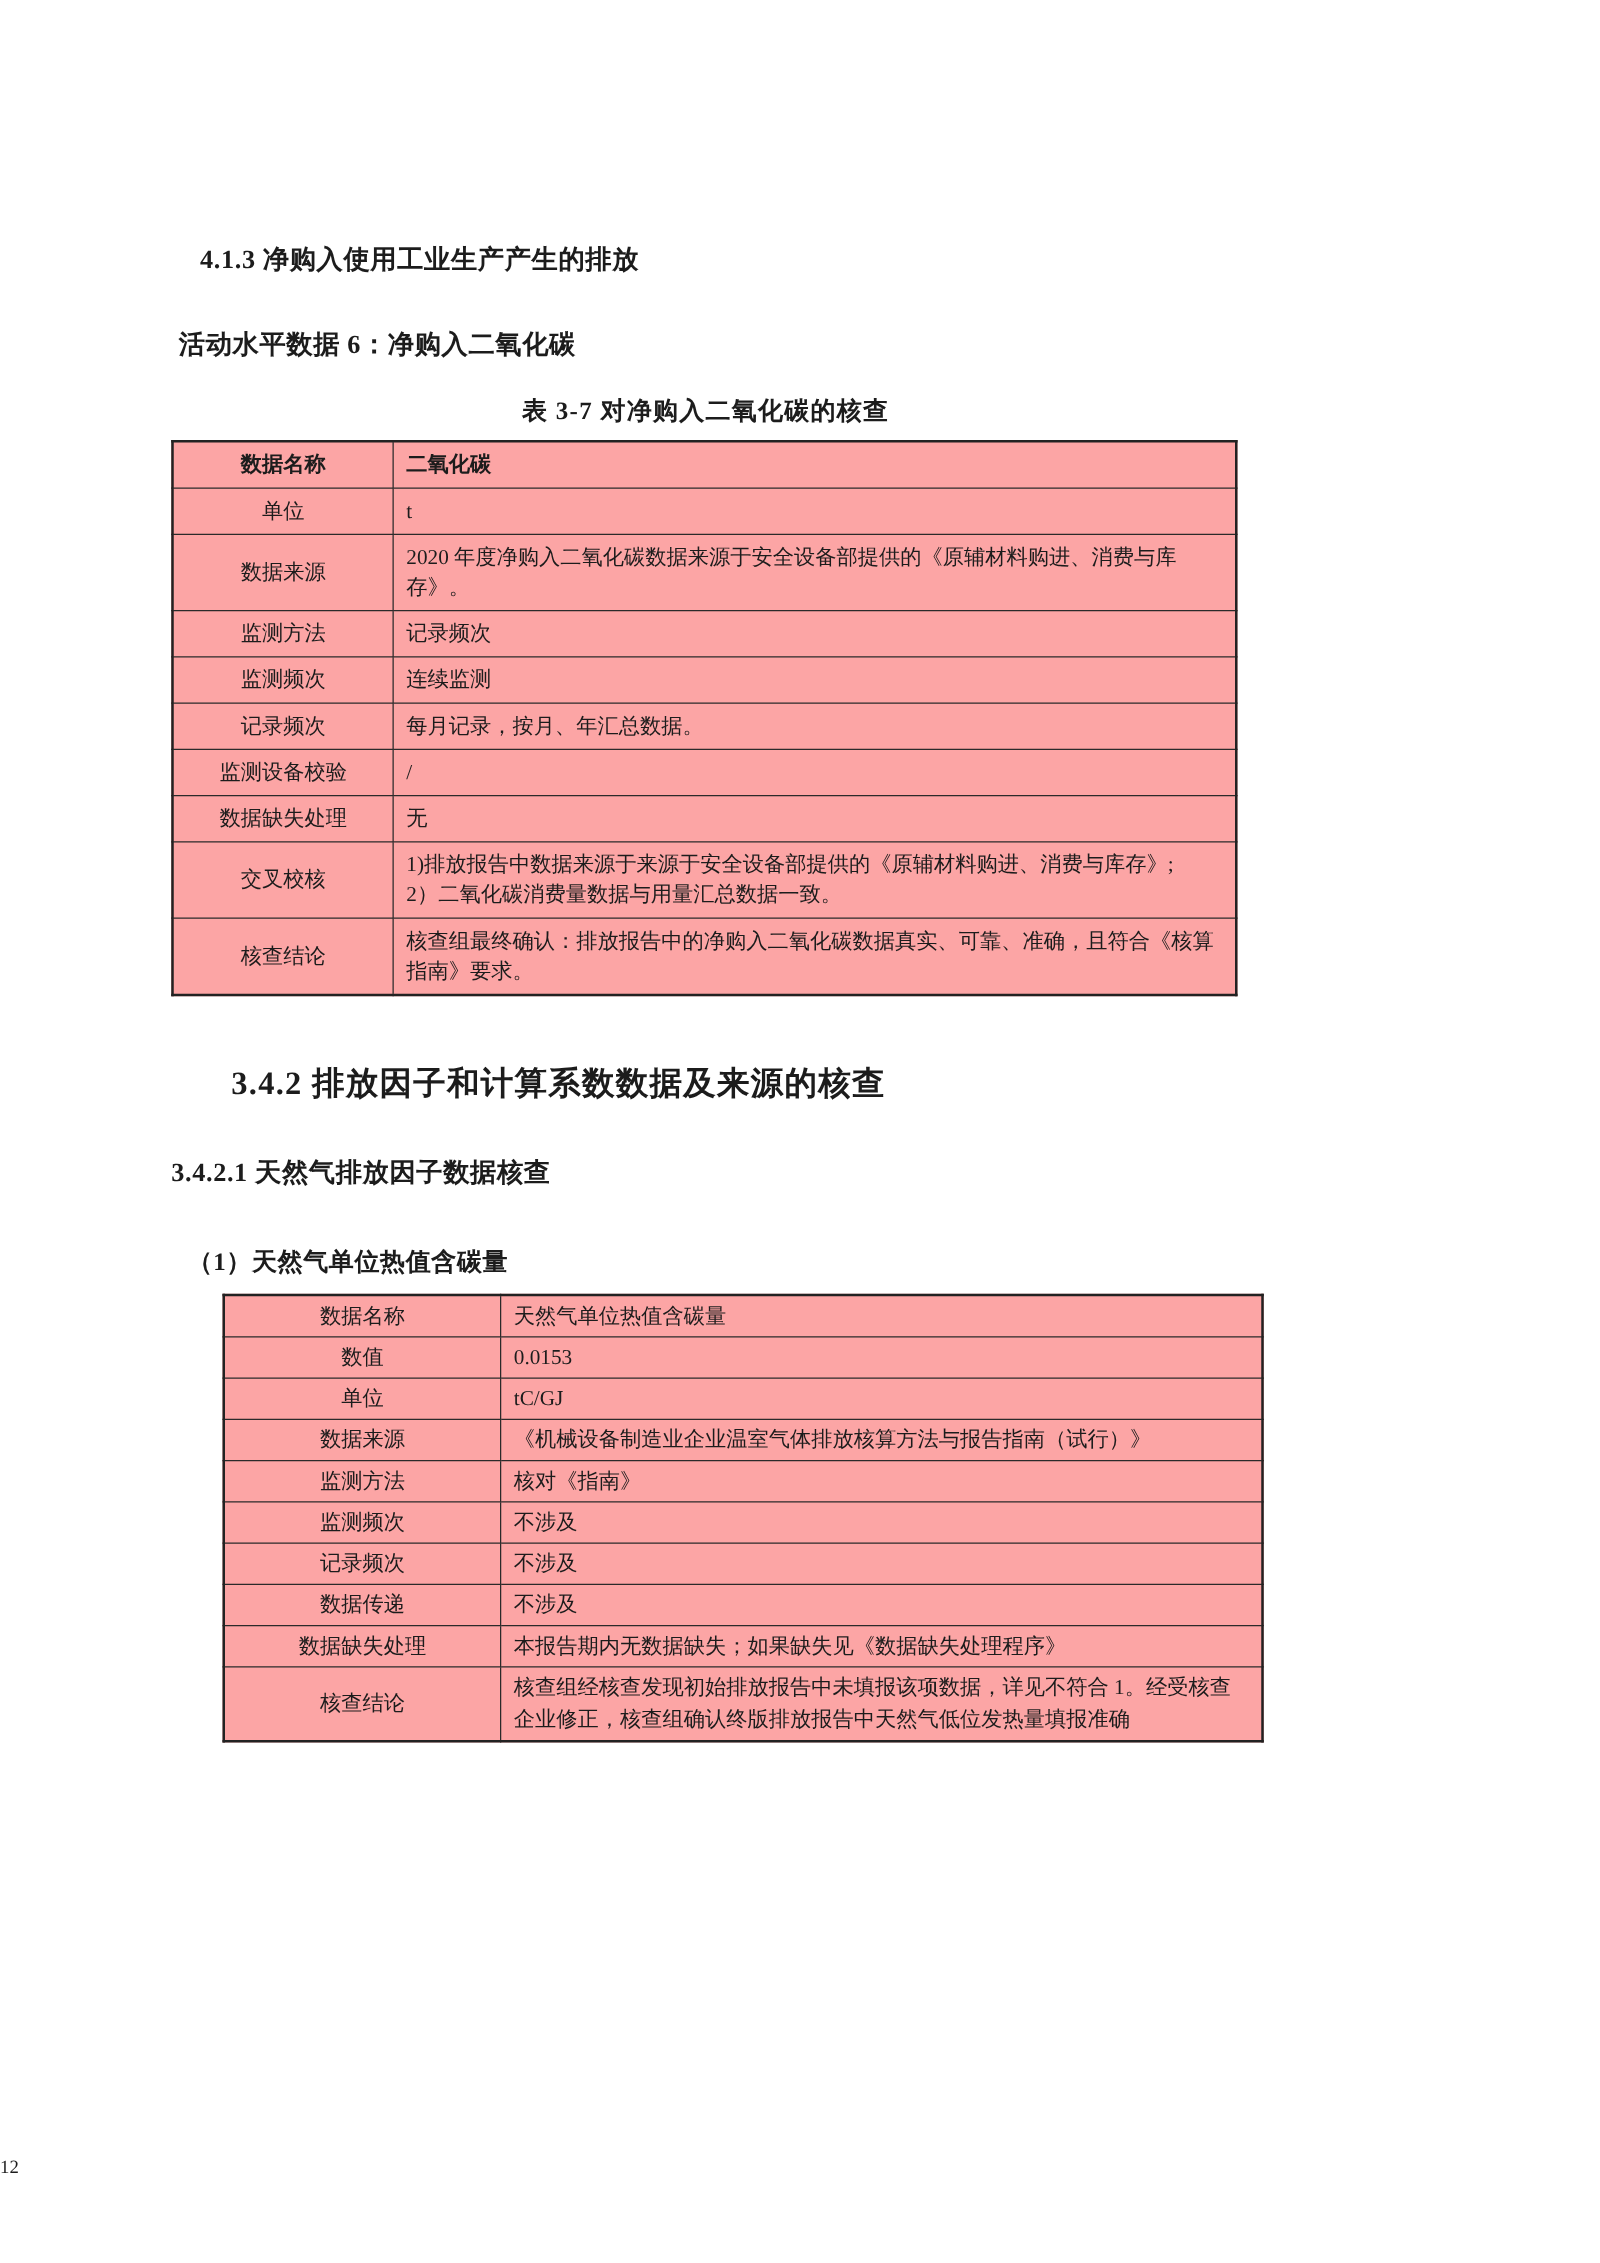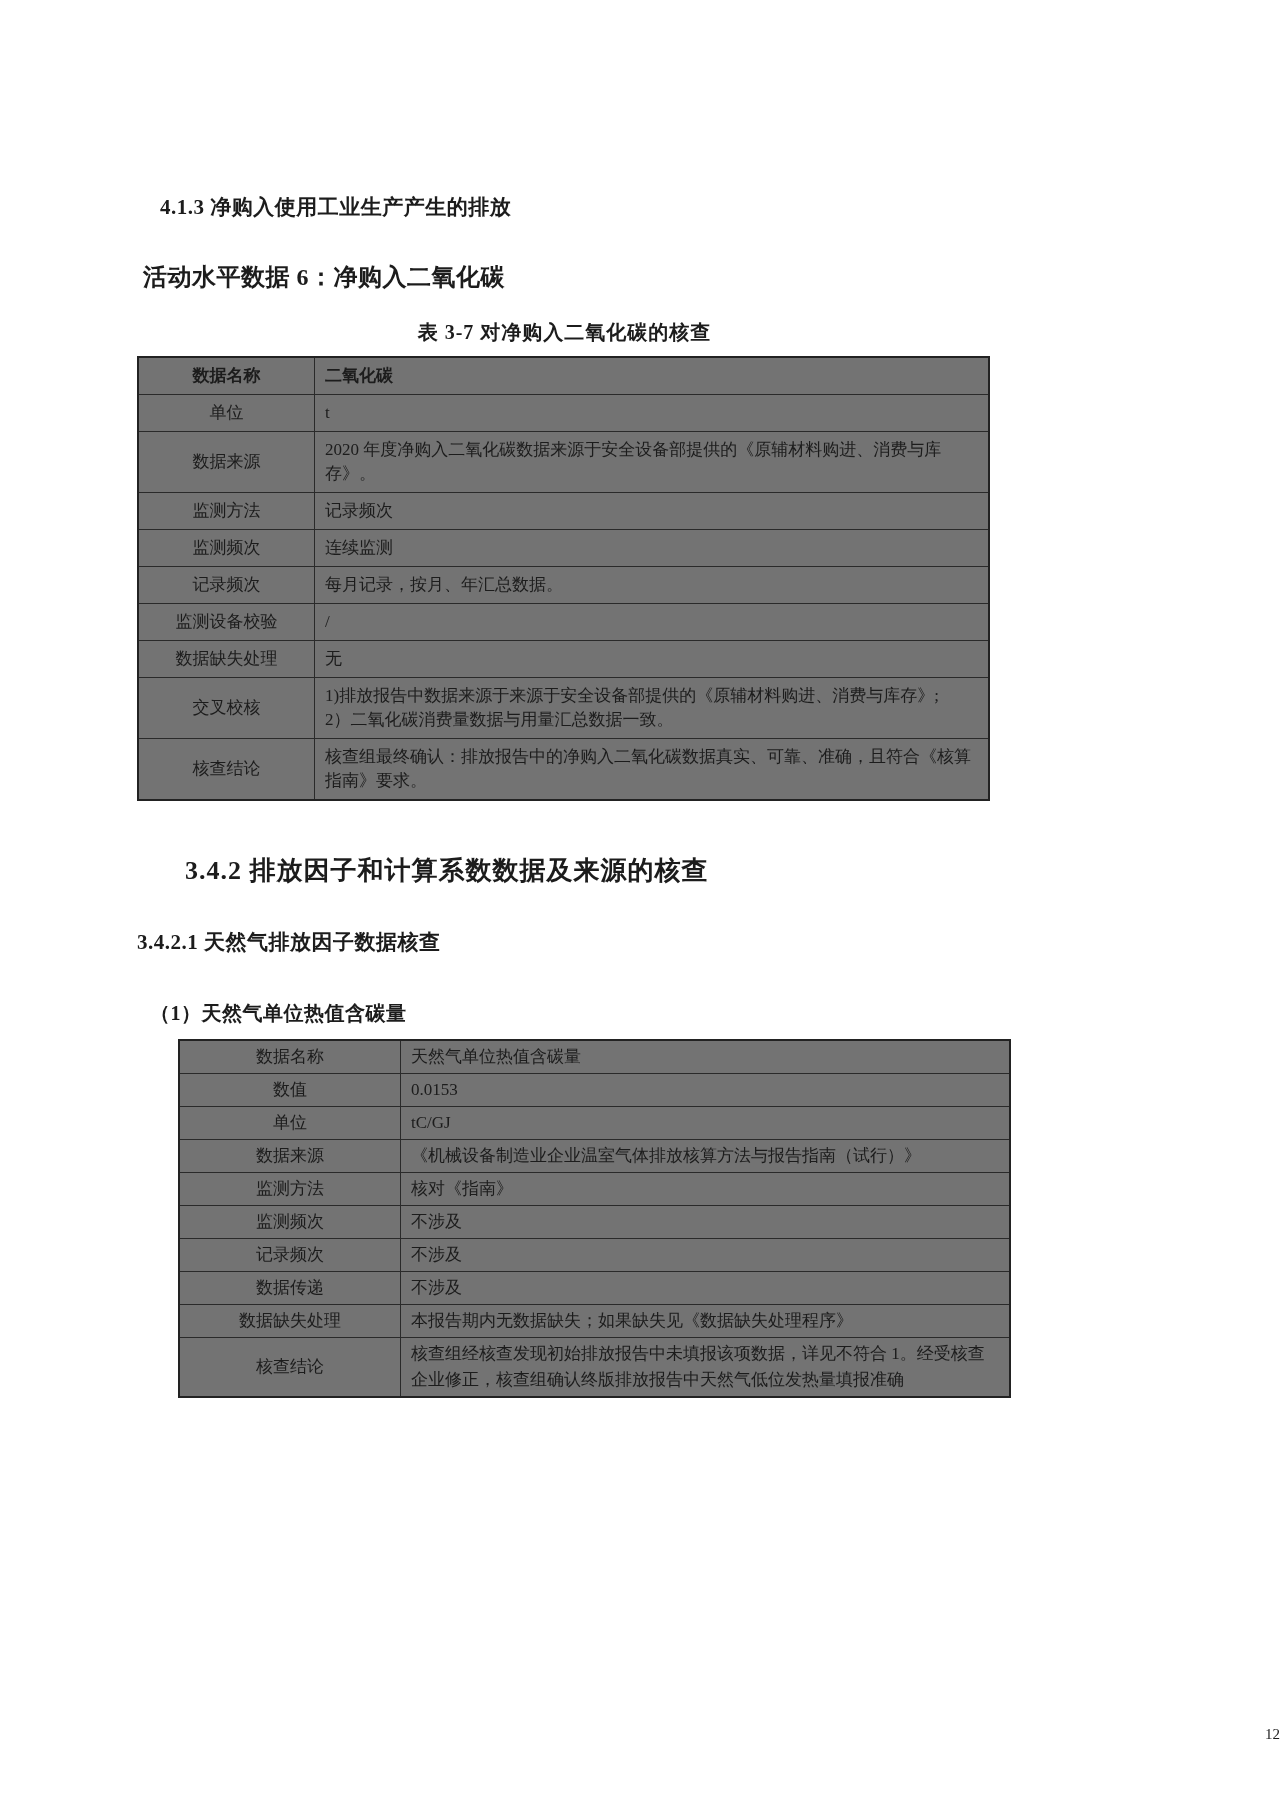--- a/index.html
+++ b/index.html
@@ -17,33 +17,33 @@
     height: 1810px;
     overflow: hidden;
   }
   .h-sec {
     font-weight: bold;
     font-size: 21px;
     margin: 0;
     letter-spacing: 0.5px;
   }
   #heading-413 { padding: 193px 0 0 143px; margin-left: 17px; }
-  #heading-activity { padding: 40px 0 0 143px; font-size: 24px; }
+  #heading-activity { padding: 40px 0 0 143px; font-size: 21px; }
   #table1-caption {
     width: 855px;
     margin: 26px 0 10px 137px;
     text-align: center;
     font-weight: bold;
     font-size: 20px;
     letter-spacing: 1px;
   }
   table.vtable {
     border-collapse: collapse;
     table-layout: fixed;
-    background: #737373;
+    background: #fca5a5;
   }
   table.vtable td {
     border: 1.6px solid #2a2a2a;
     font-size: 17px;
     line-height: 24px;
     vertical-align: middle;
     white-space: pre-line;
     word-break: break-all;
   }
   #table1 {
@@ -68,21 +68,21 @@
     margin-top: 12px;
     border: 2.4px solid #222222;
   }
   #table2 td { padding: 3px 10px; line-height: 26px; }
   #table2 td.lbl { width: 200px; text-align: center; }
   .page-number {
     position: absolute;
     left: 0;
     right: 0;
     top: 1726px;
-    text-align: right;
+    text-align: left;
     font-size: 15px;
     color: #1c1c1c;
   }
 </style>
 </head>
 <body>
 
 <div class="page">
 
   <p class="h-sec" id="heading-413">4.1.3 净购入使用工业生产产生的排放</p>

